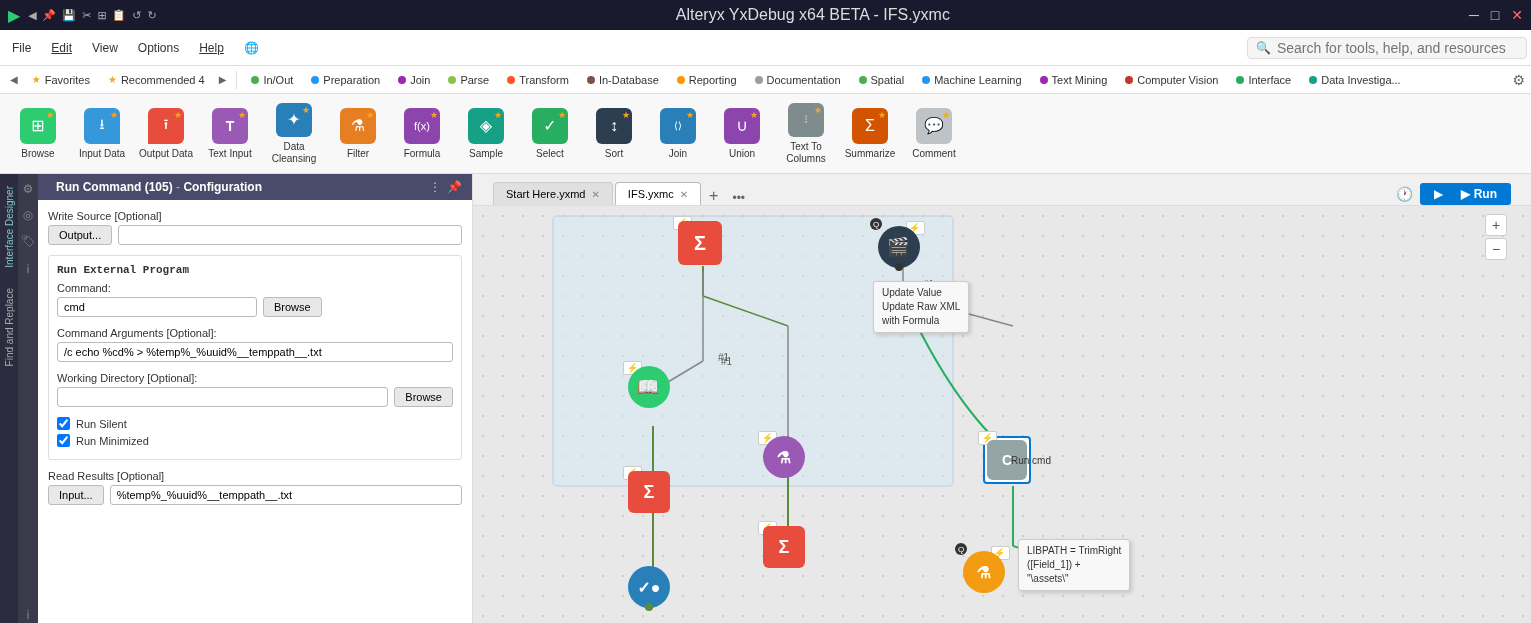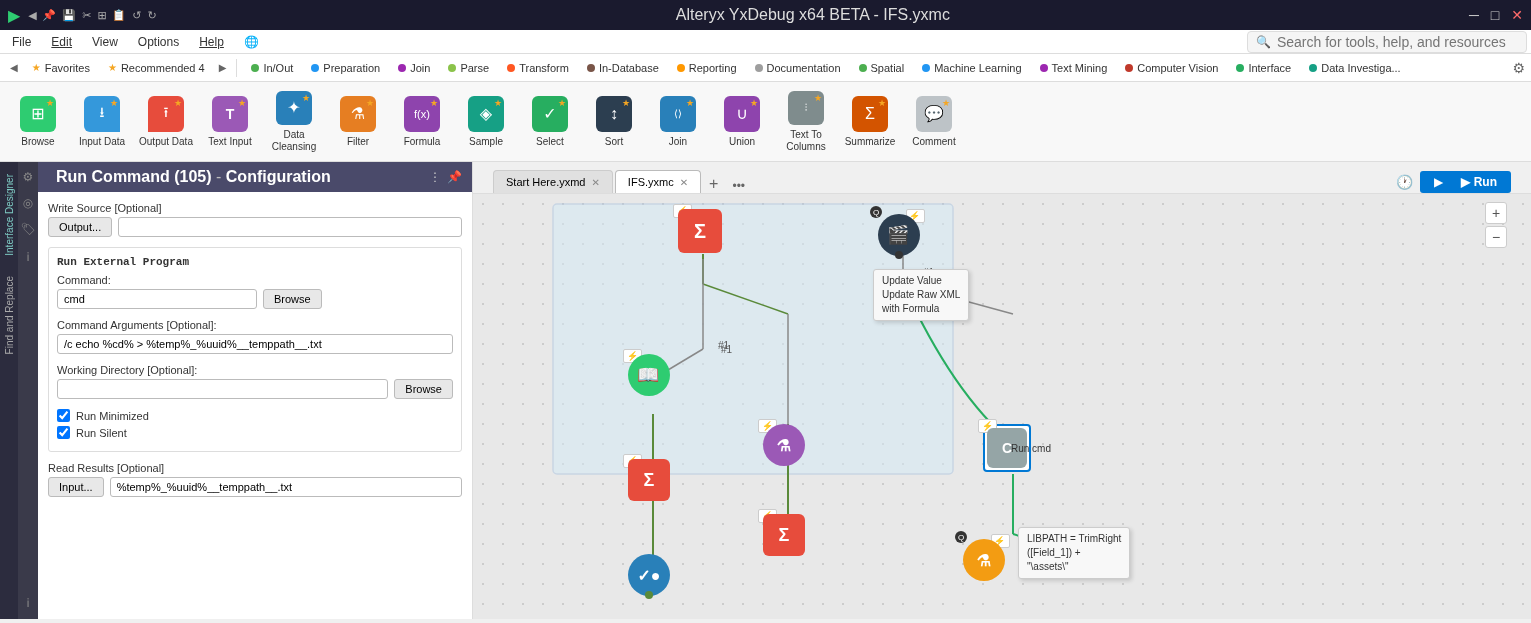--- a/index.html
+++ b/index.html
@@ -15,21 +15,21 @@
       padding: 0 8px;
       color: #ccc;
     }
     .titlebar-title { flex: 1; text-align: center; font-size: 16px; color: #ddd; }
     .titlebar-controls { display: flex; gap: 12px; }
     .titlebar-btn { background: none; border: none; color: #ccc; cursor: pointer; font-size: 14px; }
     .titlebar-left { display: flex; gap: 8px; align-items: center; }
 
     
     .menubar {
-      height: 24px;
+      height: 36px;
       background: #fff;
       display: flex;
       align-items: center;
       padding: 0 4px;
       border-bottom: 1px solid #ddd;
       gap: 4px;
     }
     .menubar-item {
       padding: 3px 8px;
       cursor: pointer;
@@ -168,21 +168,21 @@
       flex-direction: column;
     }
     .config-header {
       background: #4a4a6a;
       color: #fff;
       padding: 6px 10px;
       display: flex;
       align-items: center;
       justify-content: space-between;
     }
-    .config-title { font-size: 16px; font-weight: 600; padding-left: 8px; }
+    .config-title { font-size: 12px; font-weight: 600; padding-left: 8px; }
     .config-header-actions { display: flex; gap: 6px; }
     .config-header-btn { background: none; border: none; color: #ccc; cursor: pointer; font-size: 12px; }
 
     .config-body { padding: 10px; flex: 1; overflow-y: auto; }
 
     .field-group { margin-bottom: 10px; }
     .field-label { font-size: 11px; color: #333; margin-bottom: 3px; font-weight: 500; }
     .field-row { display: flex; gap: 6px; align-items: center; }
 
     .btn-browse {
@@ -601,26 +601,26 @@
           <div class="field-label">
             <span>Working Directory [Optional]:</span>
           </div>
           <div class="field-row">
             <input type="text" class="text-input" style="">
             <button class="btn-browse">Browse</button>
           </div>
         </div>
 
         <div class="checkbox-row">
+          <input type="checkbox" id="chk-silent" checked="" style="">
+          <label class="checkbox-label" for="chk-silent">Run Silent</label>
+        </div>
+        <div class="checkbox-row">
           <input type="checkbox" id="chk-minimized" checked="" style="">
           <label class="checkbox-label" for="chk-minimized">Run Minimized</label>
-        </div>
-        <div class="checkbox-row">
-          <input type="checkbox" id="chk-silent" checked="" style="">
-          <label class="checkbox-label" for="chk-silent">Run Silent</label>
         </div>
       </div>
 
       <div class="field-group">
         <div class="field-label">
           <span>Read Results [Optional]</span>
         </div>
         <div class="field-row">
           <button class="btn-browse">Input...</button>
           <input type="text" class="text-input" value="%temp%_%uuid%__temppath__.txt" style="">

